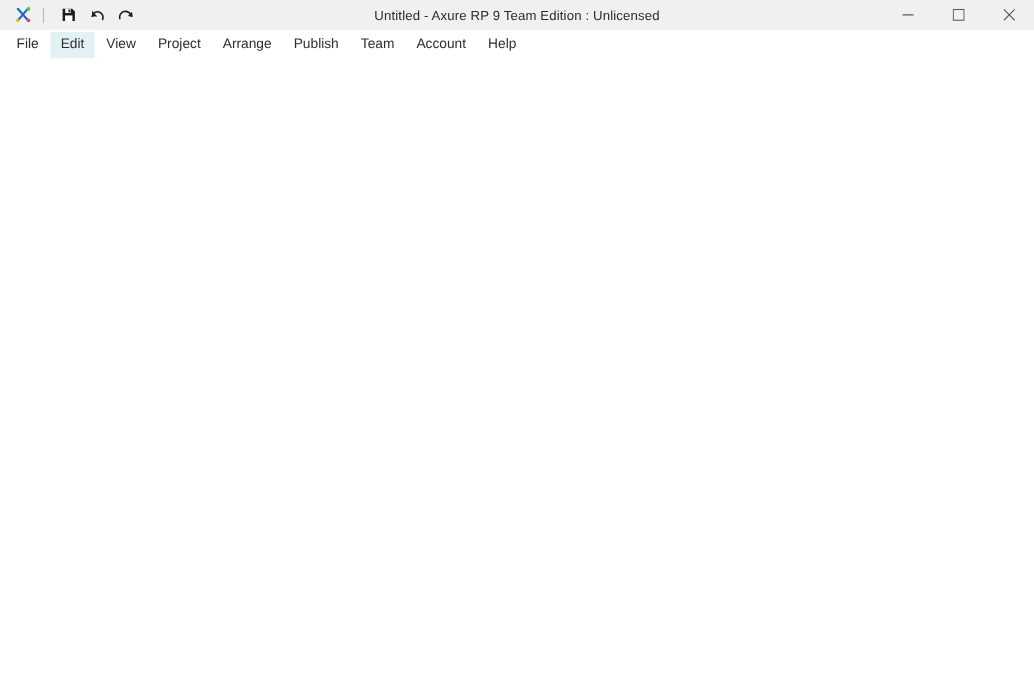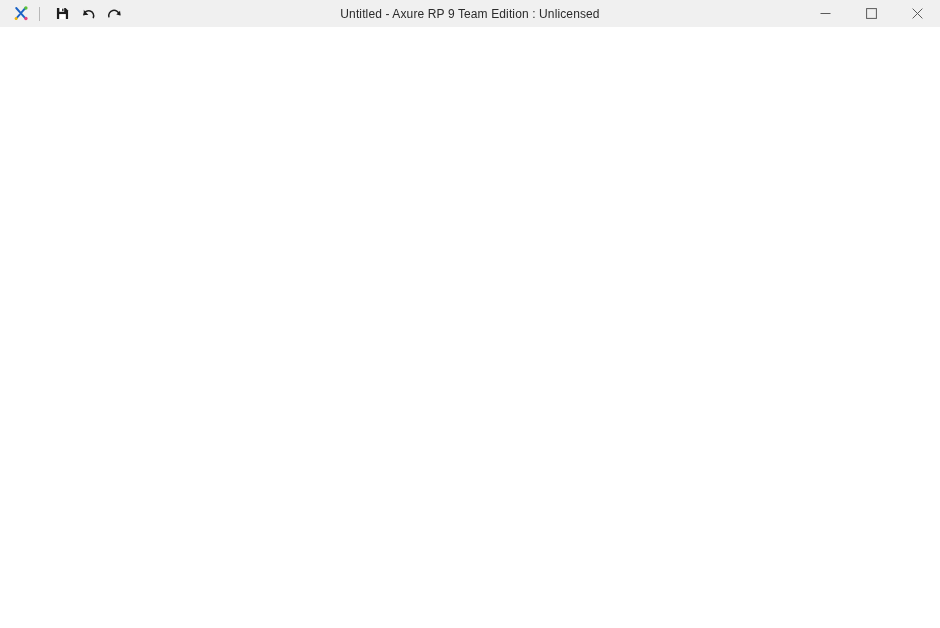--- a/index.html
+++ b/index.html
@@ -205,18 +205,29 @@
 
       <div class="win-btn close">
         <svg width="11" height="11" viewBox="0 0 11 11" aria-hidden="true">
           <path d="M0.6 0.6 L10.4 10.4 M10.4 0.6 L0.6 10.4" stroke="currentColor" stroke-width="1"></path>
         </svg>
       </div>
 
     </div>
   </div>
 
+  <div class="menu-bar">
+    <div class="menu-item">File</div>
+    <div class="menu-item active">Edit</div>
+    <div class="menu-item">View</div>
+    <div class="menu-item">Project</div>
+    <div class="menu-item">Arrange</div>
+    <div class="menu-item">Publish</div>
+    <div class="menu-item">Team</div>
+    <div class="menu-item">Account</div>
+    <div class="menu-item">Help</div>
+  </div>
 
   <div class="canvas-area">
     <span></span>
   </div>
 
 </div>
 
 </body></html>

